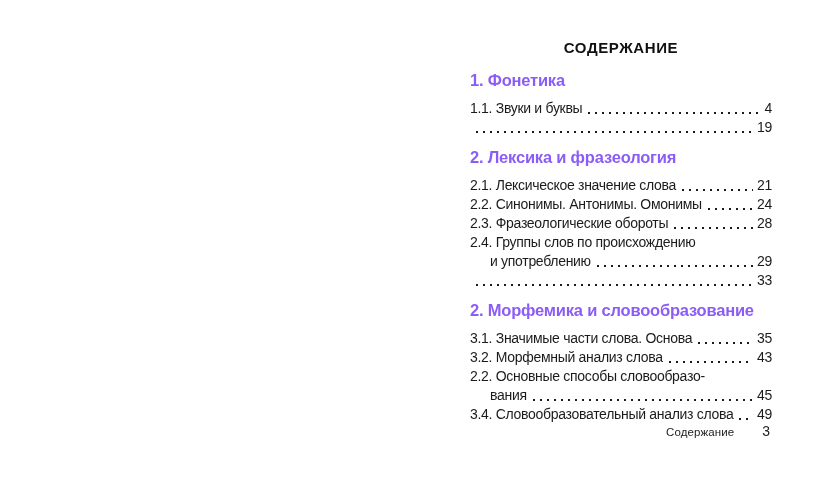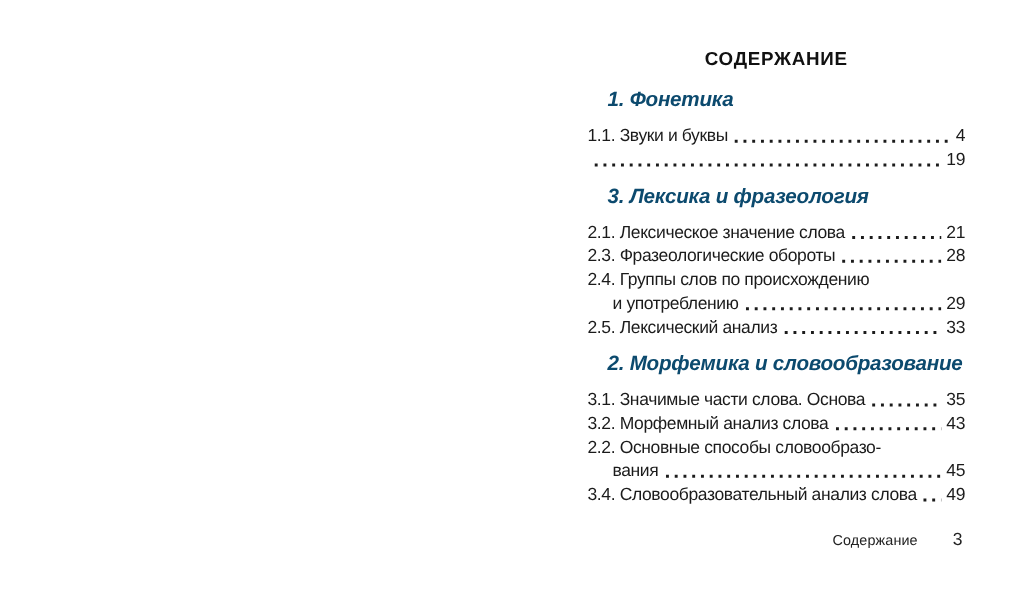--- a/index.html
+++ b/index.html
@@ -25,28 +25,27 @@
     margin: 0 0 11px 0;
     font-size: 15px;
     font-weight: bold;
     text-align: center;
     letter-spacing: 0.6px;
     line-height: 20px;
     color: #111111;
     white-space: nowrap;
   }
   .sec-heading {
-    margin: 9px 0 8px 16px;
+    margin: 9px 0 8px 0;
     font-size: 16.5px;
     font-weight: bold;
     line-height: 22px;
     letter-spacing: -0.2px;
-    color: #0c4a6e;
+    color: #8b5cf6;
     white-space: nowrap;
-    font-style: italic;
   }
   .sec-heading.first { margin-top: 0; }
   .entries { margin: 0; }
   .row {
     display: flex;
     align-items: flex-end;
     line-height: 19px;
     font-size: 14px;
     letter-spacing: -0.3px;
     justify-content: space-between;
@@ -105,42 +104,46 @@
       <span class="lbl">1.1. Звуки и буквы</span>
       <span class="leader"></span>
       <span class="pg">4</span>
     </div>
     <div class="row">
       <span class="leader"></span>
       <span class="pg">19</span>
     </div>
   </div>
 
-  <h2 class="sec-heading">3. Лексика и фразеология</h2>
+  <h2 class="sec-heading">2. Лексика и фразеология</h2>
   <div class="entries">
     <div class="row">
       <span class="lbl">2.1. Лексическое значение слова</span>
       <span class="leader"></span>
       <span class="pg">21</span>
+    </div>
+    <div class="row">
+      <span class="lbl">2.2. Синонимы. Антонимы. Омонимы</span>
+      <span class="leader"></span>
+      <span class="pg">24</span>
     </div>
     <div class="row">
       <span class="lbl">2.3. Фразеологические обороты</span>
       <span class="leader"></span>
       <span class="pg">28</span>
     </div>
     <div class="row">
       <span class="lbl">2.4. Группы слов по происхождению</span>
     </div>
     <div class="row cont">
       <span class="lbl">и употреблению</span>
       <span class="leader"></span>
       <span class="pg">29</span>
     </div>
     <div class="row">
-      <span class="lbl">2.5. Лексический анализ</span>
       <span class="leader"></span>
       <span class="pg">33</span>
     </div>
   </div>
 
   <h2 class="sec-heading">2. Морфемика и словообразование</h2>
   <div class="entries">
     <div class="row">
       <span class="lbl">3.1. Значимые части слова. Основа</span>
       <span class="leader"></span>

